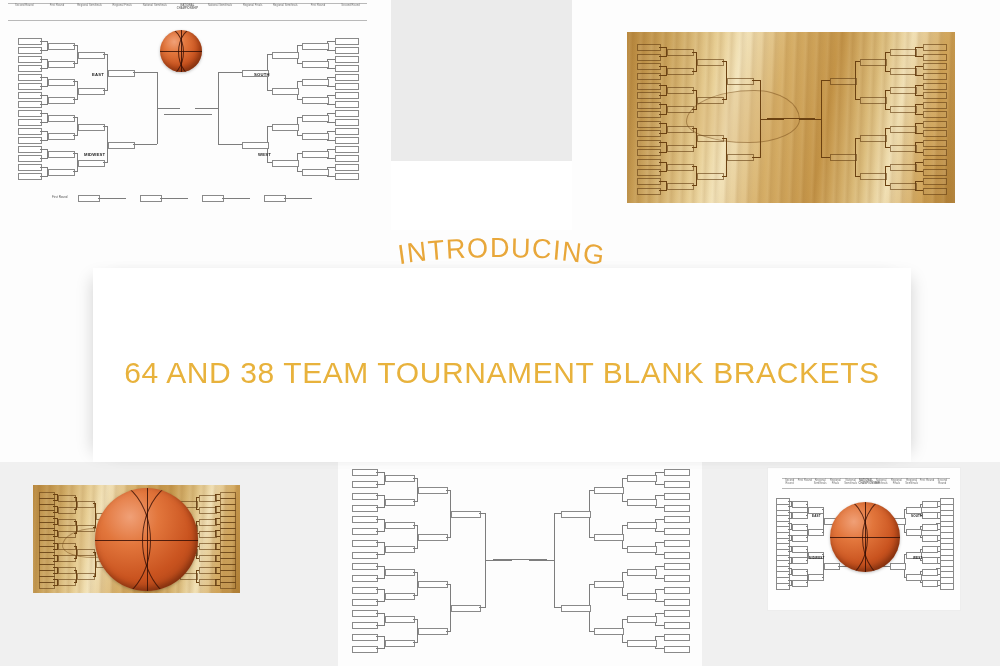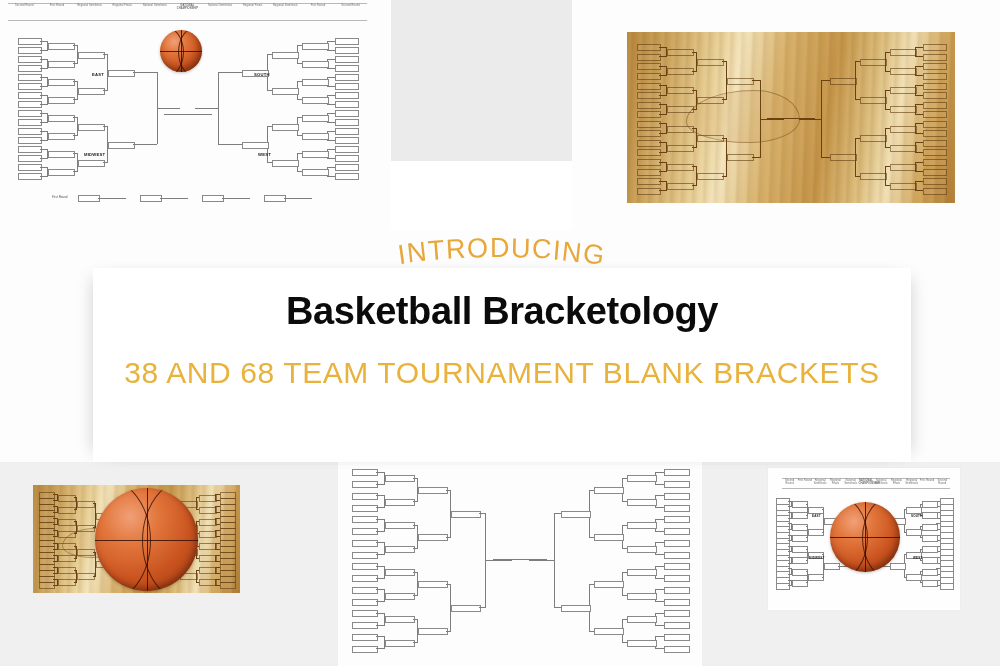--- a/index.html
+++ b/index.html
@@ -1040,17 +1040,16 @@
     <div class="region-label" style="left:143px;top:46px;font-size:3px">SOUTH</div>
     <div class="region-label" style="left:145px;top:88px;font-size:3px">WEST</div>
     <div class="ball" style="left:62px;top:34px;width:70px;height:70px">
       <div class="curve c1"></div>
         <div class="curve c2"></div>
     </div>
   </div>
 
   <div id="intro-banner">
     <div id="introducing-text"><span class="ch" style="transform: translateY(6.5px) rotate(-8deg);">I</span><span class="ch" style="transform: translateY(4.16px) rotate(-6.4deg);">N</span><span class="ch" style="transform: translateY(2.34px) rotate(-4.8deg);">T</span><span class="ch" style="transform: translateY(1.04px) rotate(-3.2deg);">R</span><span class="ch" style="transform: translateY(0.26px) rotate(-1.6deg);">O</span><span class="ch" style="transform: translateY(0px) rotate(0deg);">D</span><span class="ch" style="transform: translateY(0.26px) rotate(1.6deg);">U</span><span class="ch" style="transform: translateY(1.04px) rotate(3.2deg);">C</span><span class="ch" style="transform: translateY(2.34px) rotate(4.8deg);">I</span><span class="ch" style="transform: translateY(4.16px) rotate(6.4deg);">N</span><span class="ch" style="transform: translateY(6.5px) rotate(8deg);">G</span></div>
-    <div id="main-title">Basketball Bracketology</div>
-    <div id="subtitle">38 AND 68 TEAM TOURNAMENT BLANK BRACKETS</div>
+    <div id="subtitle">64 AND 38 TEAM TOURNAMENT BLANK BRACKETS</div>
   </div>
 
 </div>
 
 </body></html>

